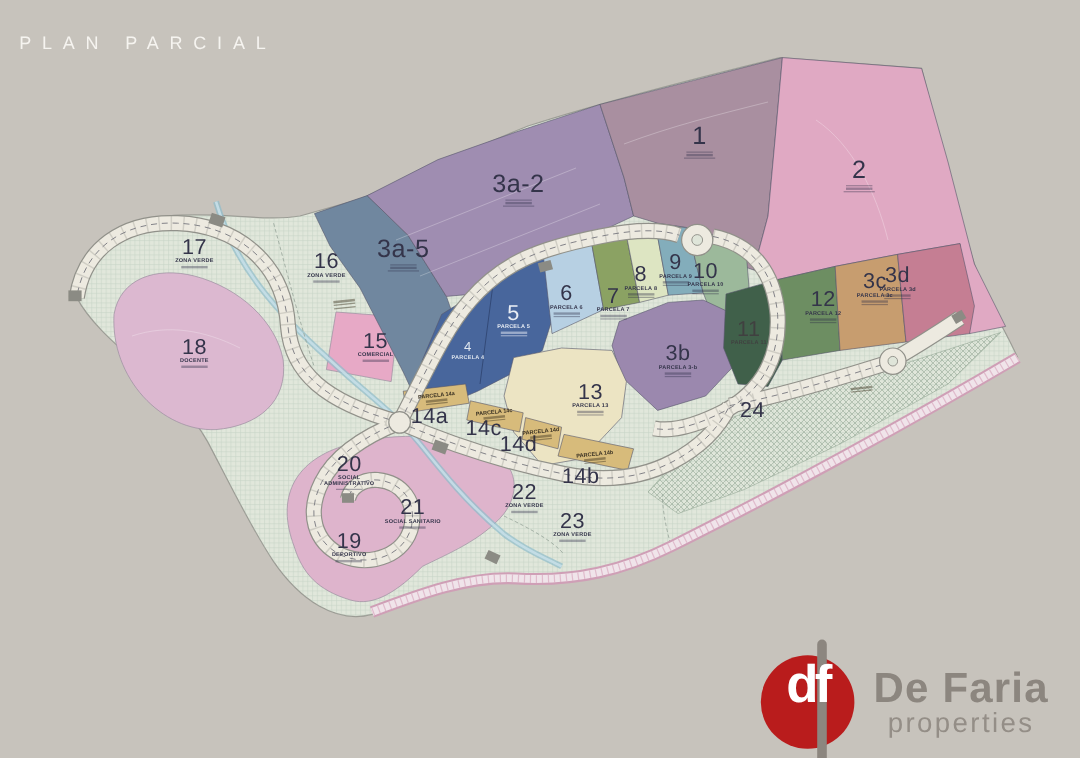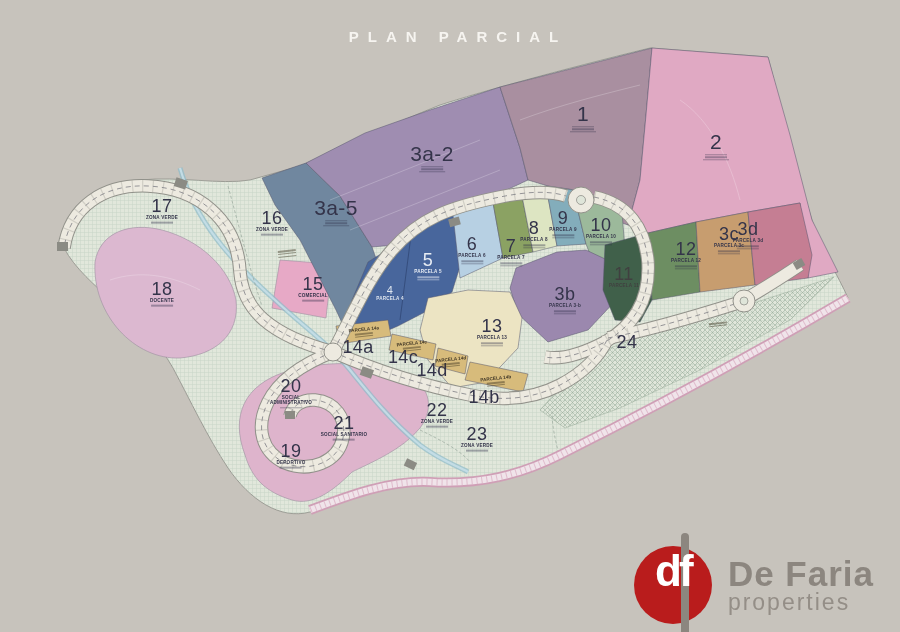--- a/index.html
+++ b/index.html
@@ -1,22 +1,22 @@
 <!DOCTYPE html>
 <html><head>
 <meta charset="utf-8">
 <style>
   html,body{margin:0;padding:0;}
   body{
     width:900px;height:632px;position:relative;overflow:hidden;
     background:#c7c3bc;font-family:"Liberation Sans",sans-serif;
   }
   .title{
-    position:absolute;top:28px;left:16px;right:0;text-align:center;
-    color:#f6f4f0;font-size:15px;font-weight:bold;letter-spacing:9px;
+    position:absolute;top:28px;left:16px;right:0;
+    color:#f6f4f0;font-size:15px;font-weight:normal;letter-spacing:9px;
   }
   .map-wrap{position:absolute;inset:0;}
   svg{position:absolute;left:0;top:0;}
   
   .plabel{
     position:absolute;transform:translate(-50%,-50%);text-align:center;
     color:#34344a;line-height:1.02;pointer-events:none;white-space:normal;
   }
   .plabel .num{display:block;font-size:15px;letter-spacing:.4px;}
   .plabel.lg .num{font-size:21px;}
@@ -30,21 +30,21 @@
     position:absolute;transform:translate(-50%,-50%) rotate(-6deg);text-align:center;
     font-size:4.6px;font-weight:bold;color:#3c3324;pointer-events:none;line-height:1.1;
   }
   .slabel .bars i{width:18px;background:rgba(60,50,30,.45);}
   
   .logo{position:absolute;right:26px;bottom:8px;display:flex;align-items:center;gap:16px;}
   .logo-mark{width:78px;height:78px;border-radius:50%;background:#b91c1c;position:relative;
     display:flex;align-items:flex-start;justify-content:center;}
   .logo-stem{position:absolute;left:47px;top:-13px;width:8px;height:106px;background:#8c867f;border-radius:4px;}
   .logo-mono{position:relative;color:#fff;font-size:44px;font-weight:bold;letter-spacing:-3px;}
-  .logo-text{display:flex;flex-direction:column;}
+  .logo-text{display:flex;flex-direction:column;text-align:center;}
   .logo-name{color:#8c867f;font-size:35px;font-weight:bold;letter-spacing:1px;}
   .logo-tag{color:#948e87;font-size:23px;letter-spacing:2px;margin-top:-5px;}
 </style>
 </head>
 <body>
 
 <div class="title">PLAN PARCIAL</div>
 
 <div class="map-wrap">
 <svg width="900" height="632" viewBox="0 0 900 632">
@@ -282,21 +282,21 @@
       </span>
   </div>
   <div class="plabel md" style="left:563px;top:224px">
     <span class="num">9</span>
     <span class="sub">PARCELA 9</span>
     <span class="bars">
         <i></i>
         <i></i>
       </span>
   </div>
-  <div class="plabel md" style="left:601px;top:231px">
+  <div class="plabel md" style="left:588px;top:231px">
     <span class="num">10</span>
     <span class="sub">PARCELA 10</span>
     <span class="bars">
         <i></i>
         <i></i>
       </span>
   </div>
   <div class="plabel md" style="left:565px;top:300px">
     <span class="num">3b</span>
     <span class="sub">PARCELA 3-b</span>

